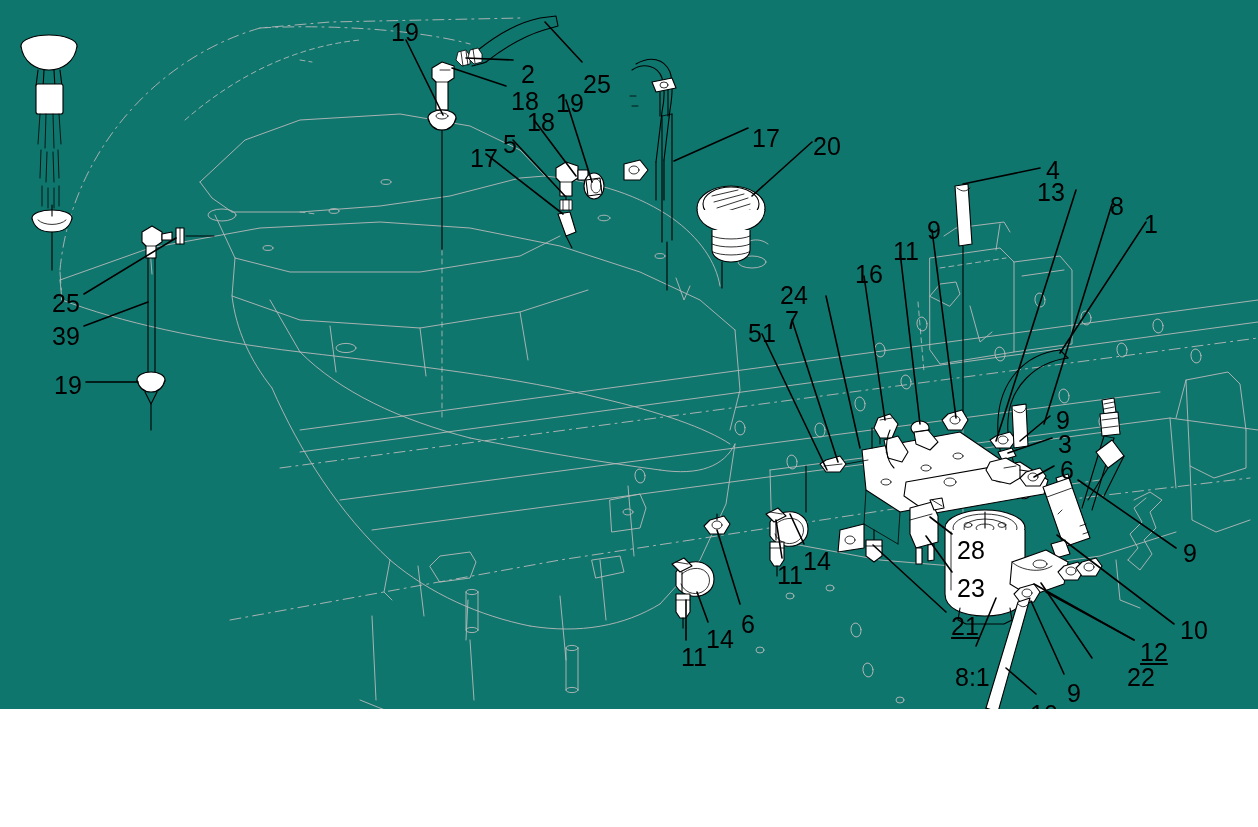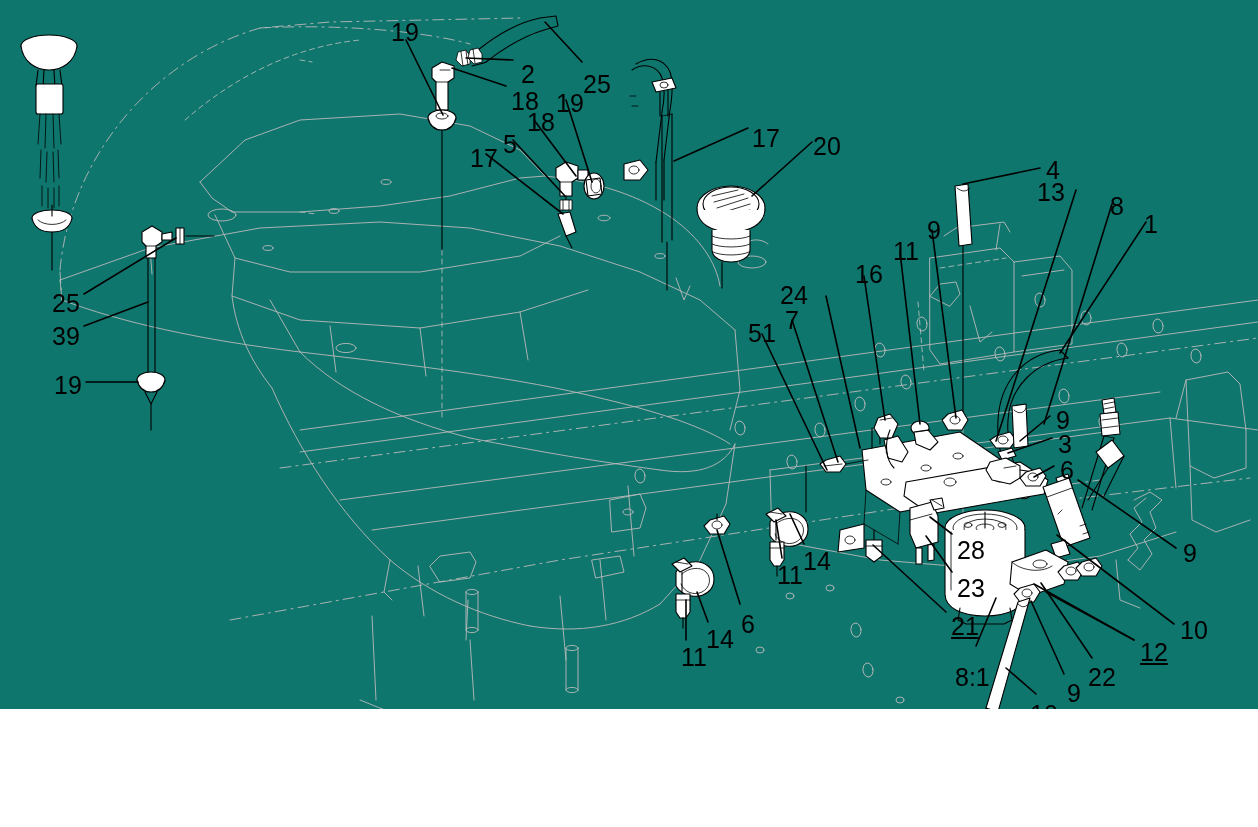--- a/index.html
+++ b/index.html
@@ -485,17 +485,17 @@
   <div class="callout" style="left:957px;top:576px;">23</div>
   <div class="callout" style="left:1180px;top:618px;">10</div>
   <div class="callout" style="left:777px;top:563px;">11</div>
   <div class="callout" style="left:803px;top:549px;">14</div>
   <div class="callout" style="left:741px;top:612px;">6</div>
   <div class="callout" style="left:951px;top:614px;text-decoration:underline;">21</div>
   <div class="callout" style="left:681px;top:645px;">11</div>
   <div class="callout" style="left:706px;top:627px;">14</div>
   <div class="callout" style="left:1140px;top:640px;text-decoration:underline;">12</div>
   <div class="callout" style="left:955px;top:665px;">8:1</div>
-  <div class="callout" style="left:1088px;top:665px;">22</div>
+  <div class="callout" style="left:1127px;top:665px;">22</div>
   <div class="callout" style="left:1067px;top:681px;">9</div>
   <div class="callout" style="left:1030px;top:702px;text-align:right;">10</div>
 
 </div>
 
 </body></html>

